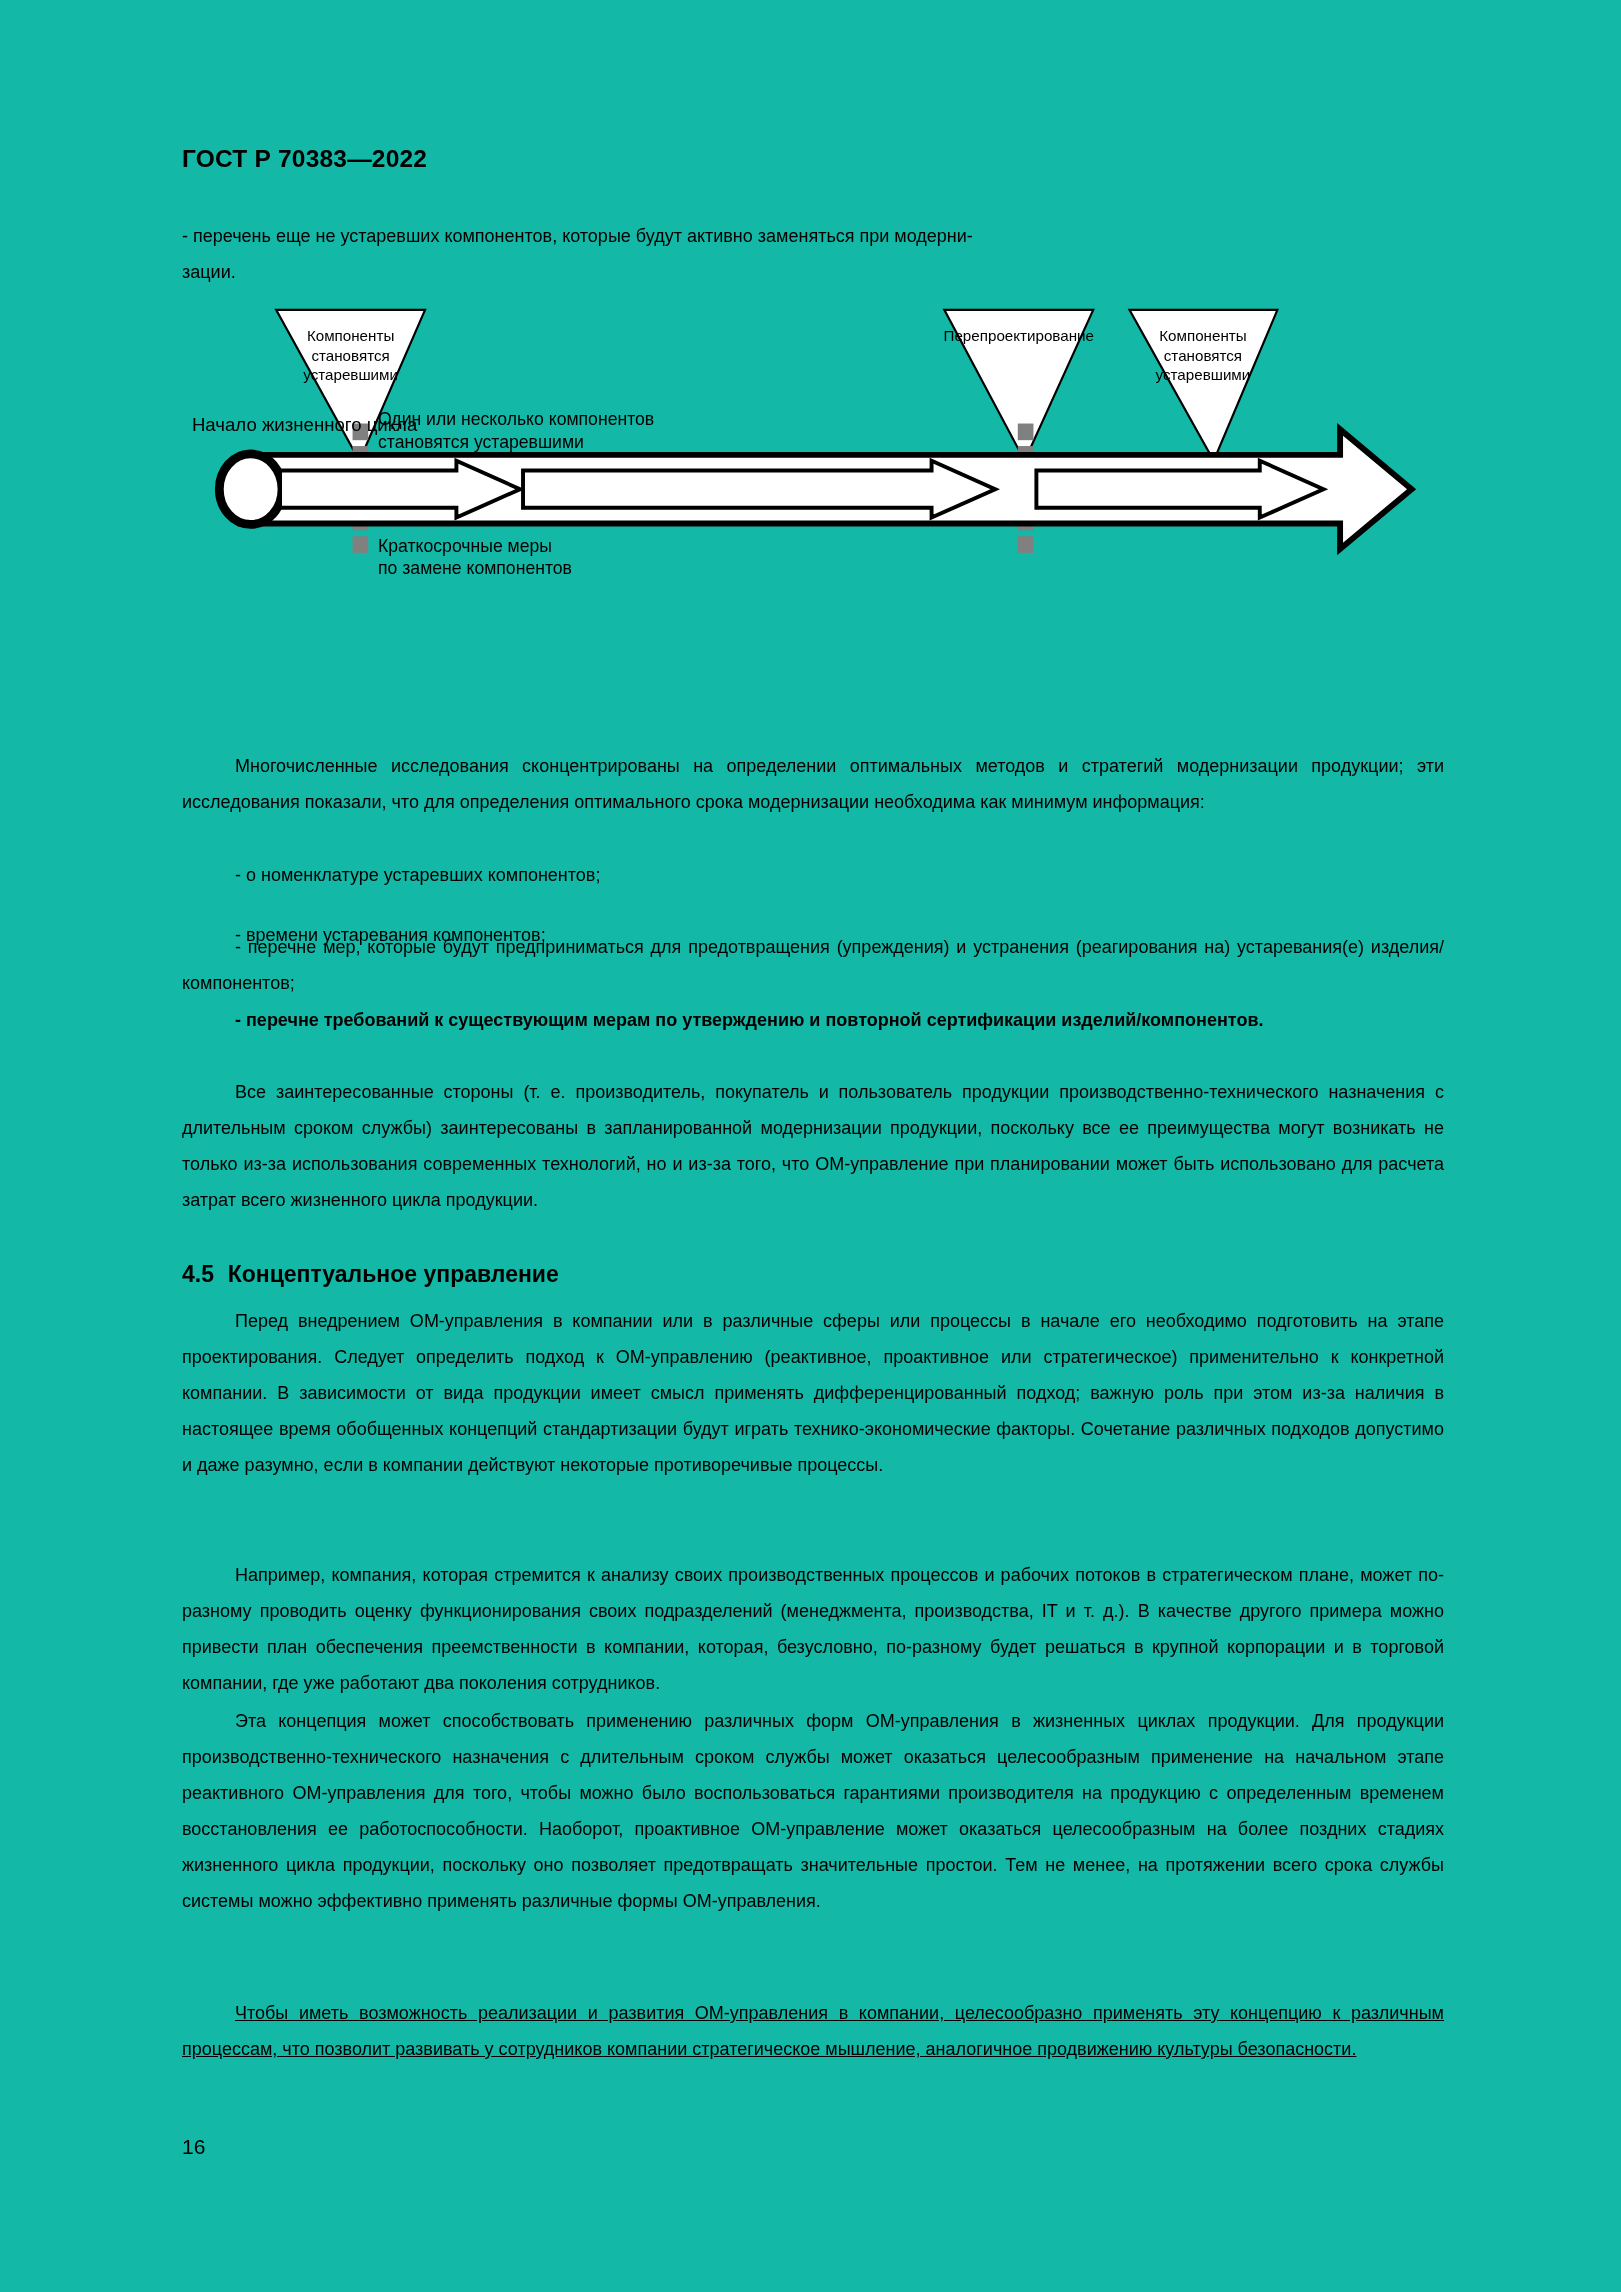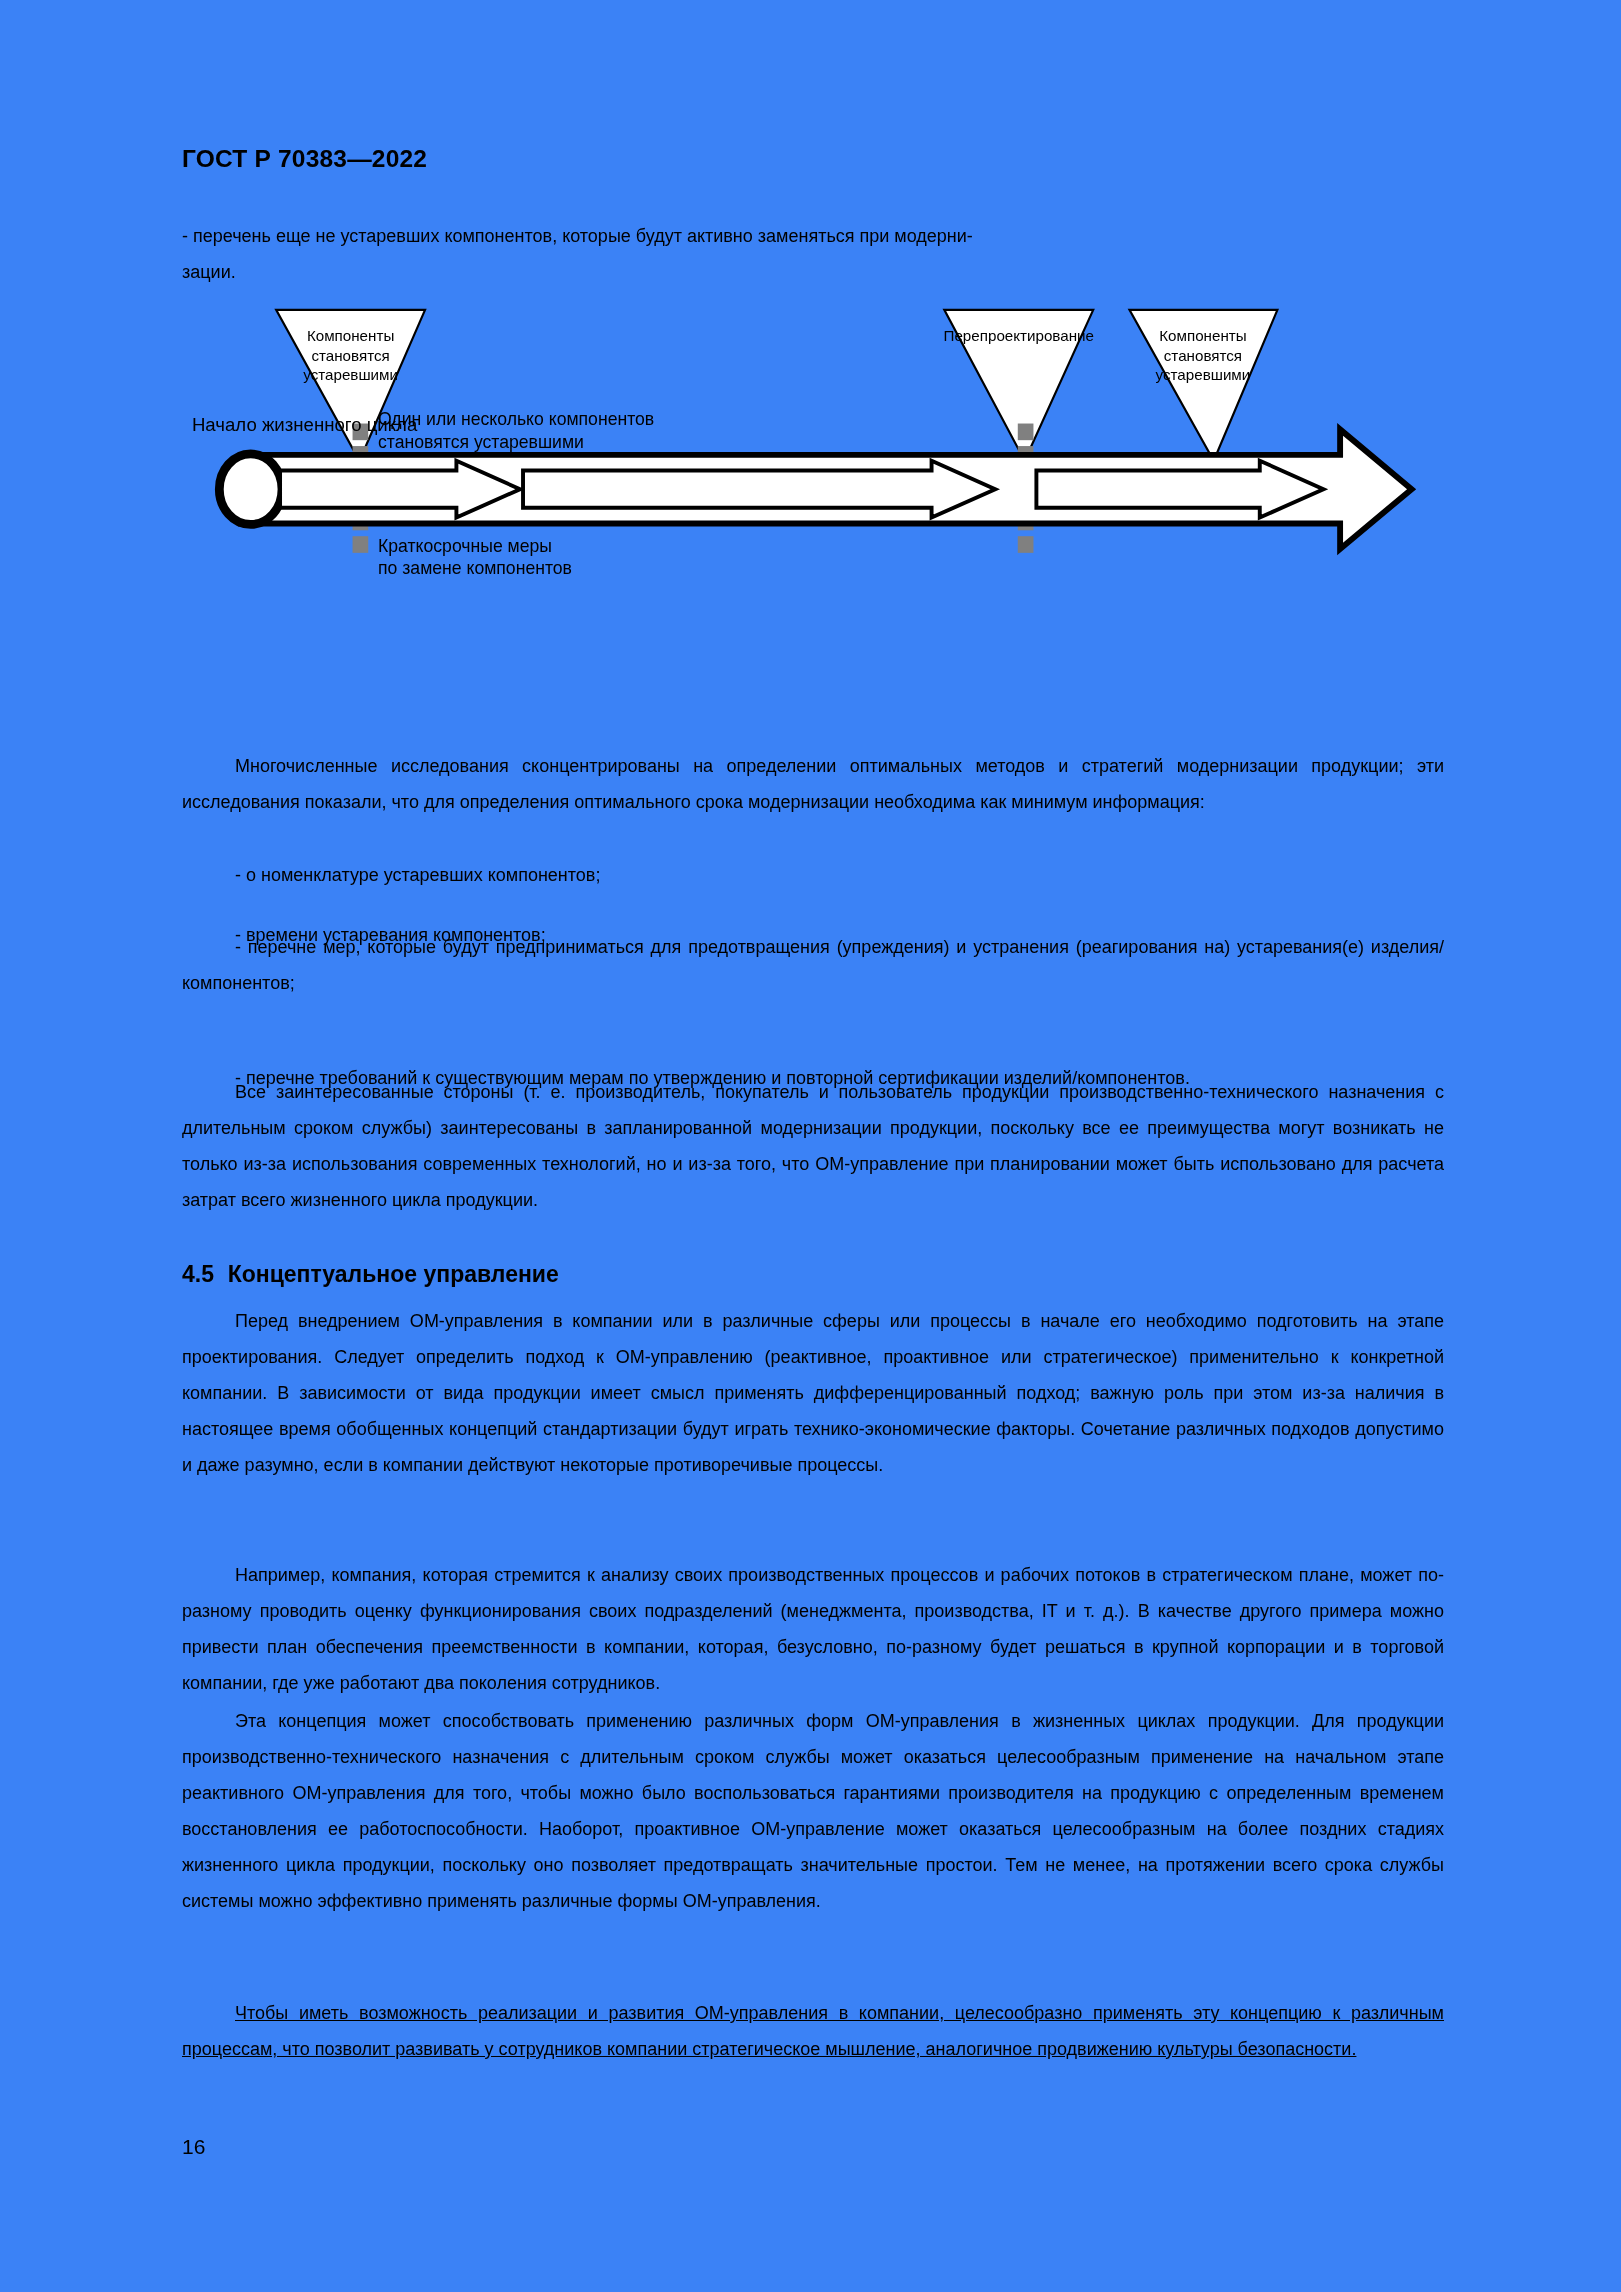--- a/index.html
+++ b/index.html
@@ -9,21 +9,21 @@
     background: #ffffff;
   }
   body {
     font-family: "Liberation Sans", sans-serif;
     color: #000000;
   }
   .page {
     position: relative;
     width: 1621px;
     height: 2293px;
-    background: #3b82f6;
+    background: #14b8a6;
     overflow: hidden;
     box-sizing: border-box;
   }
 
   
   .doc-header {
     position: absolute;
     left: 182px;
     top: 145px;
     font-size: 24.5px;
@@ -158,21 +158,21 @@
       <text class="fig-text fig-text-main" x="200" y="276" text-anchor="start">по замене компонентов</text>
     </svg>
   </div>
 
 
   <div class="body-text indent" style="top:748px;">Многочисленные исследования сконцентрированы на определении оптимальных методов и стратегий модернизации продукции; эти исследования показали, что для определения оптимального срока модернизации необходима как минимум информация:</div>
 
   <div class="body-text nojust indent" style="top:857px;">- о номенклатуре устаревших компонентов;</div>
   <div class="body-text nojust indent" style="top:893px;margin-top:24px;">- времени устаревания компонентов;</div>
   <div class="body-text indent" style="top:929px;">- перечне мер, которые будут предприниматься для предотвращения (упреждения) и устранения (реагирования на) устаревания(е) изделия/компонентов;</div>
-  <div class="body-text indent" style="top:1060px;">- перечне требований к существующим мерам по утверждению и повторной сертификации изделий/компонентов.</div>
+  <div class="body-text indent" style="top:1002px;font-weight:bold;">- перечне требований к существующим мерам по утверждению и повторной сертификации изделий/компонентов.</div>
 
   <div class="body-text indent" style="top:1074px;">Все заинтересованные стороны (т. е. производитель, покупатель и пользователь продукции производственно-технического назначения с длительным сроком службы) заинтересованы в запланированной модернизации продукции, поскольку все ее преимущества могут возникать не только из-за использования современных технологий, но и из-за того, что ОМ-управление при планировании может быть использовано для расчета затрат всего жизненного цикла продукции.</div>
 
   <div class="section-heading" style="top:1256px;">
     <span class="num">4.5</span><span>Концептуальное управление</span>
   </div>
 
   <div class="body-text indent" style="top:1303px;">Перед внедрением ОМ-управления в компании или в различные сферы или процессы в начале его необходимо подготовить на этапе проектирования. Следует определить подход к ОМ-управлению (реактивное, проактивное или стратегическое) применительно к конкретной компании. В зависимости от вида продукции имеет смысл применять дифференцированный подход; важную роль при этом из-за наличия в настоящее время обобщенных концепций стандартизации будут играть технико-экономические факторы. Сочетание различных подходов допустимо и даже разумно, если в компании действуют некоторые противоречивые процессы.</div>
 
   <div class="body-text indent" style="top:1557px;">Например, компания, которая стремится к анализу своих производственных процессов и рабочих потоков в стратегическом плане, может по-разному проводить оценку функционирования своих подразделений (менеджмента, производства, IT и т. д.). В качестве другого примера можно привести план обеспечения преемственности в компании, которая, безусловно, по-разному будет решаться в крупной корпорации и в торговой компании, где уже работают два поколения сотрудников.</div>

